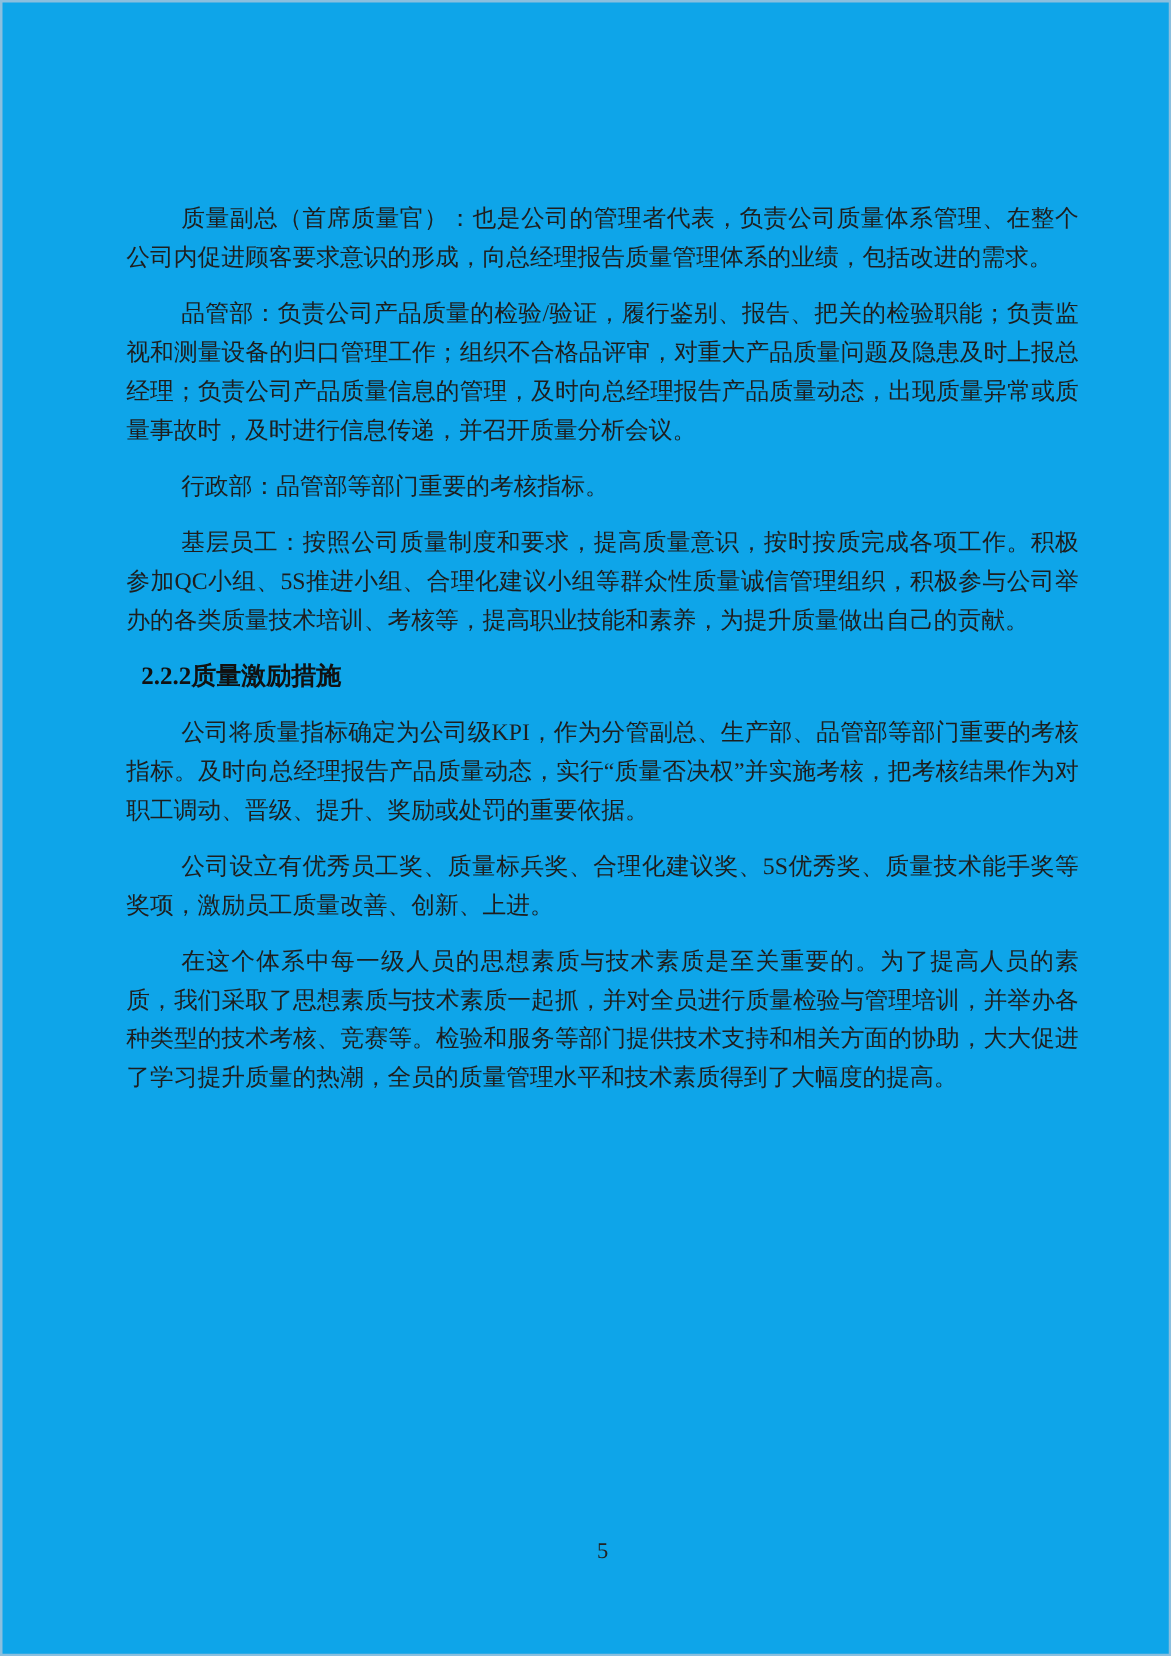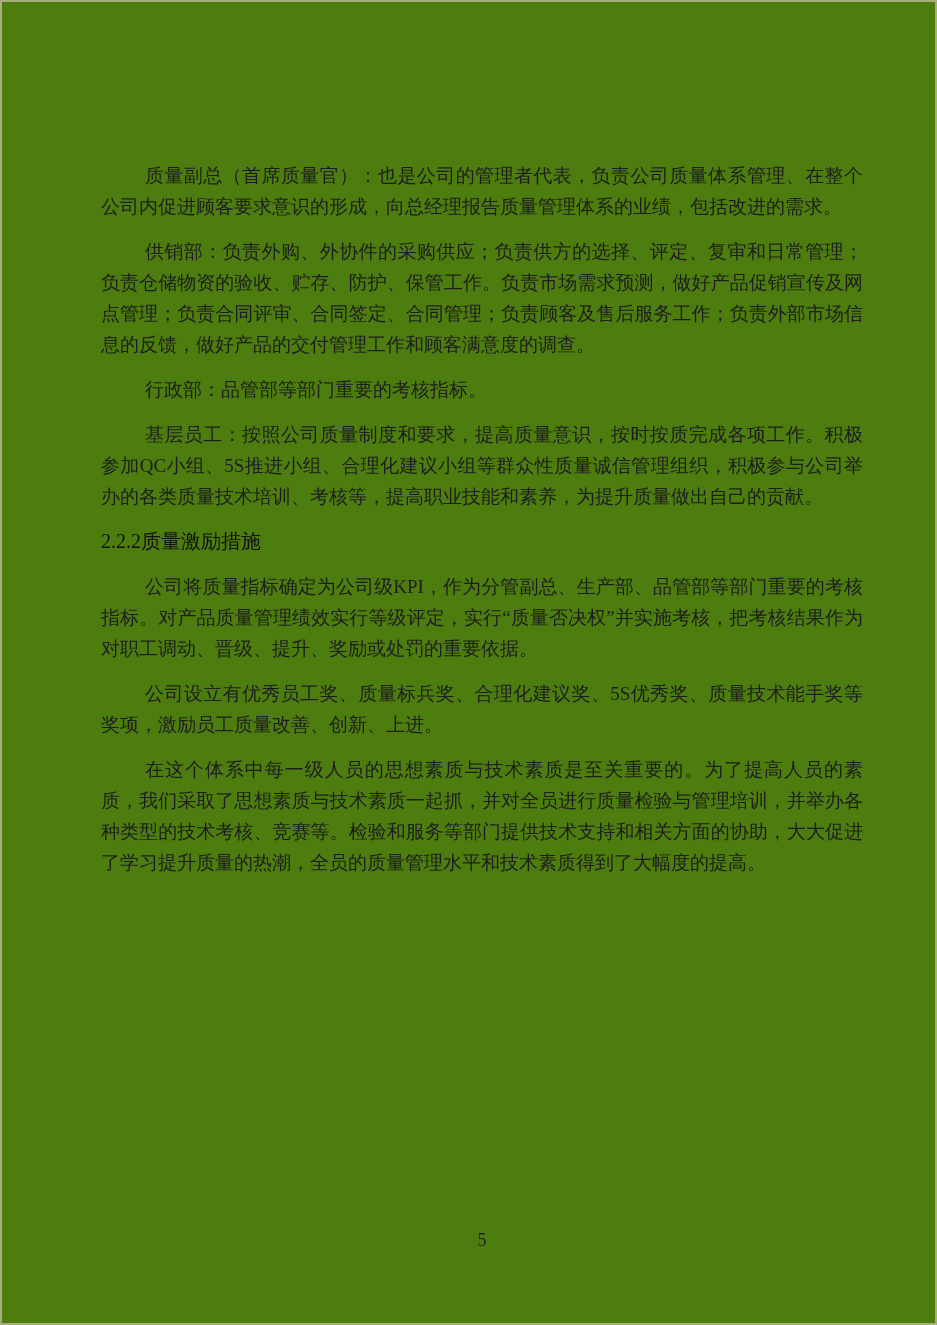--- a/index.html
+++ b/index.html
@@ -4,21 +4,21 @@
 <style>
   html, body {
     margin: 0;
     padding: 0;
     background: #ffffff;
   }
   .page {
     position: relative;
     width: 937px;
     height: 1325px;
-    background: #4d7c0f;
+    background: #0ea5e9;
     box-sizing: border-box;
     overflow: hidden;
     font-family: "Liberation Serif", "DejaVu Serif", serif;
     color: #1e1e1e;
     box-shadow: inset 0 0 0 2px rgba(242, 214, 214, 0.55);
   }
   .content {
     position: absolute;
     top: 160px;
     left: 101px;
@@ -28,24 +28,24 @@
     margin: 0 0 14px 0;
     font-size: 19px;
     line-height: 31px;
     text-align: justify;
     text-justify: inter-ideograph;
     text-indent: 44px;
     letter-spacing: 0;
     word-break: break-all;
   }
   .heading {
-    margin: 0 0 14px 0;
+    margin: 0 0 14px 12px;
     font-size: 20px;
     line-height: 31px;
-    font-weight: normal;
+    font-weight: bold;
     color: #111111;
     text-indent: 0;
   }
   .footer {
     position: absolute;
     top: 1226px;
     left: 101px;
     width: 762px;
     text-align: center;
   }
@@ -56,32 +56,32 @@
   }
 </style>
 </head>
 <body>
 
 <div class="page">
   <div class="content">
 
     <p class="para">质量副总（首席质量官）：也是公司的管理者代表，负责公司质量体系管理、在整个公司内促进顾客要求意识的形成，向总经理报告质量管理体系的业绩，包括改进的需求。</p>
 
+    <p class="para">品管部：负责公司产品质量的检验/验证，履行鉴别、报告、把关的检验职能；负责监视和测量设备的归口管理工作；组织不合格品评审，对重大产品质量问题及隐患及时上报总经理；负责公司产品质量信息的管理，及时向总经理报告产品质量动态，出现质量异常或质量事故时，及时进行信息传递，并召开质量分析会议。</p>
 
 
-    <p class="para">供销部：负责外购、外协件的采购供应；负责供方的选择、评定、复审和日常管理；负责仓储物资的验收、贮存、防护、保管工作。负责市场需求预测，做好产品促销宣传及网点管理；负责合同评审、合同签定、合同管理；负责顾客及售后服务工作；负责外部市场信息的反馈，做好产品的交付管理工作和顾客满意度的调查。</p>
 
 
     <p class="para">行政部：品管部等部门重要的考核指标。</p>
 
     <p class="para">基层员工：按照公司质量制度和要求，提高质量意识，按时按质完成各项工作。积极参加QC小组、5S推进小组、合理化建议小组等群众性质量诚信管理组织，积极参与公司举办的各类质量技术培训、考核等，提高职业技能和素养，为提升质量做出自己的贡献。</p>
 
     <h2 class="heading">2.2.2质量激励措施</h2>
 
-    <p class="para">公司将质量指标确定为公司级KPI，作为分管副总、生产部、品管部等部门重要的考核指标。对产品质量管理绩效实行等级评定，实行“质量否决权”并实施考核，把考核结果作为对职工调动、晋级、提升、奖励或处罚的重要依据。</p>
+    <p class="para">公司将质量指标确定为公司级KPI，作为分管副总、生产部、品管部等部门重要的考核指标。及时向总经理报告产品质量动态，实行“质量否决权”并实施考核，把考核结果作为对职工调动、晋级、提升、奖励或处罚的重要依据。</p>
 
     <p class="para">公司设立有优秀员工奖、质量标兵奖、合理化建议奖、5S优秀奖、质量技术能手奖等奖项，激励员工质量改善、创新、上进。</p>
 
     <p class="para">在这个体系中每一级人员的思想素质与技术素质是至关重要的。为了提高人员的素质，我们采取了思想素质与技术素质一起抓，并对全员进行质量检验与管理培训，并举办各种类型的技术考核、竞赛等。检验和服务等部门提供技术支持和相关方面的协助，大大促进了学习提升质量的热潮，全员的质量管理水平和技术素质得到了大幅度的提高。</p>
 
   </div>
 
   <div class="footer">
     <span class="page-num">5</span>
   </div>

